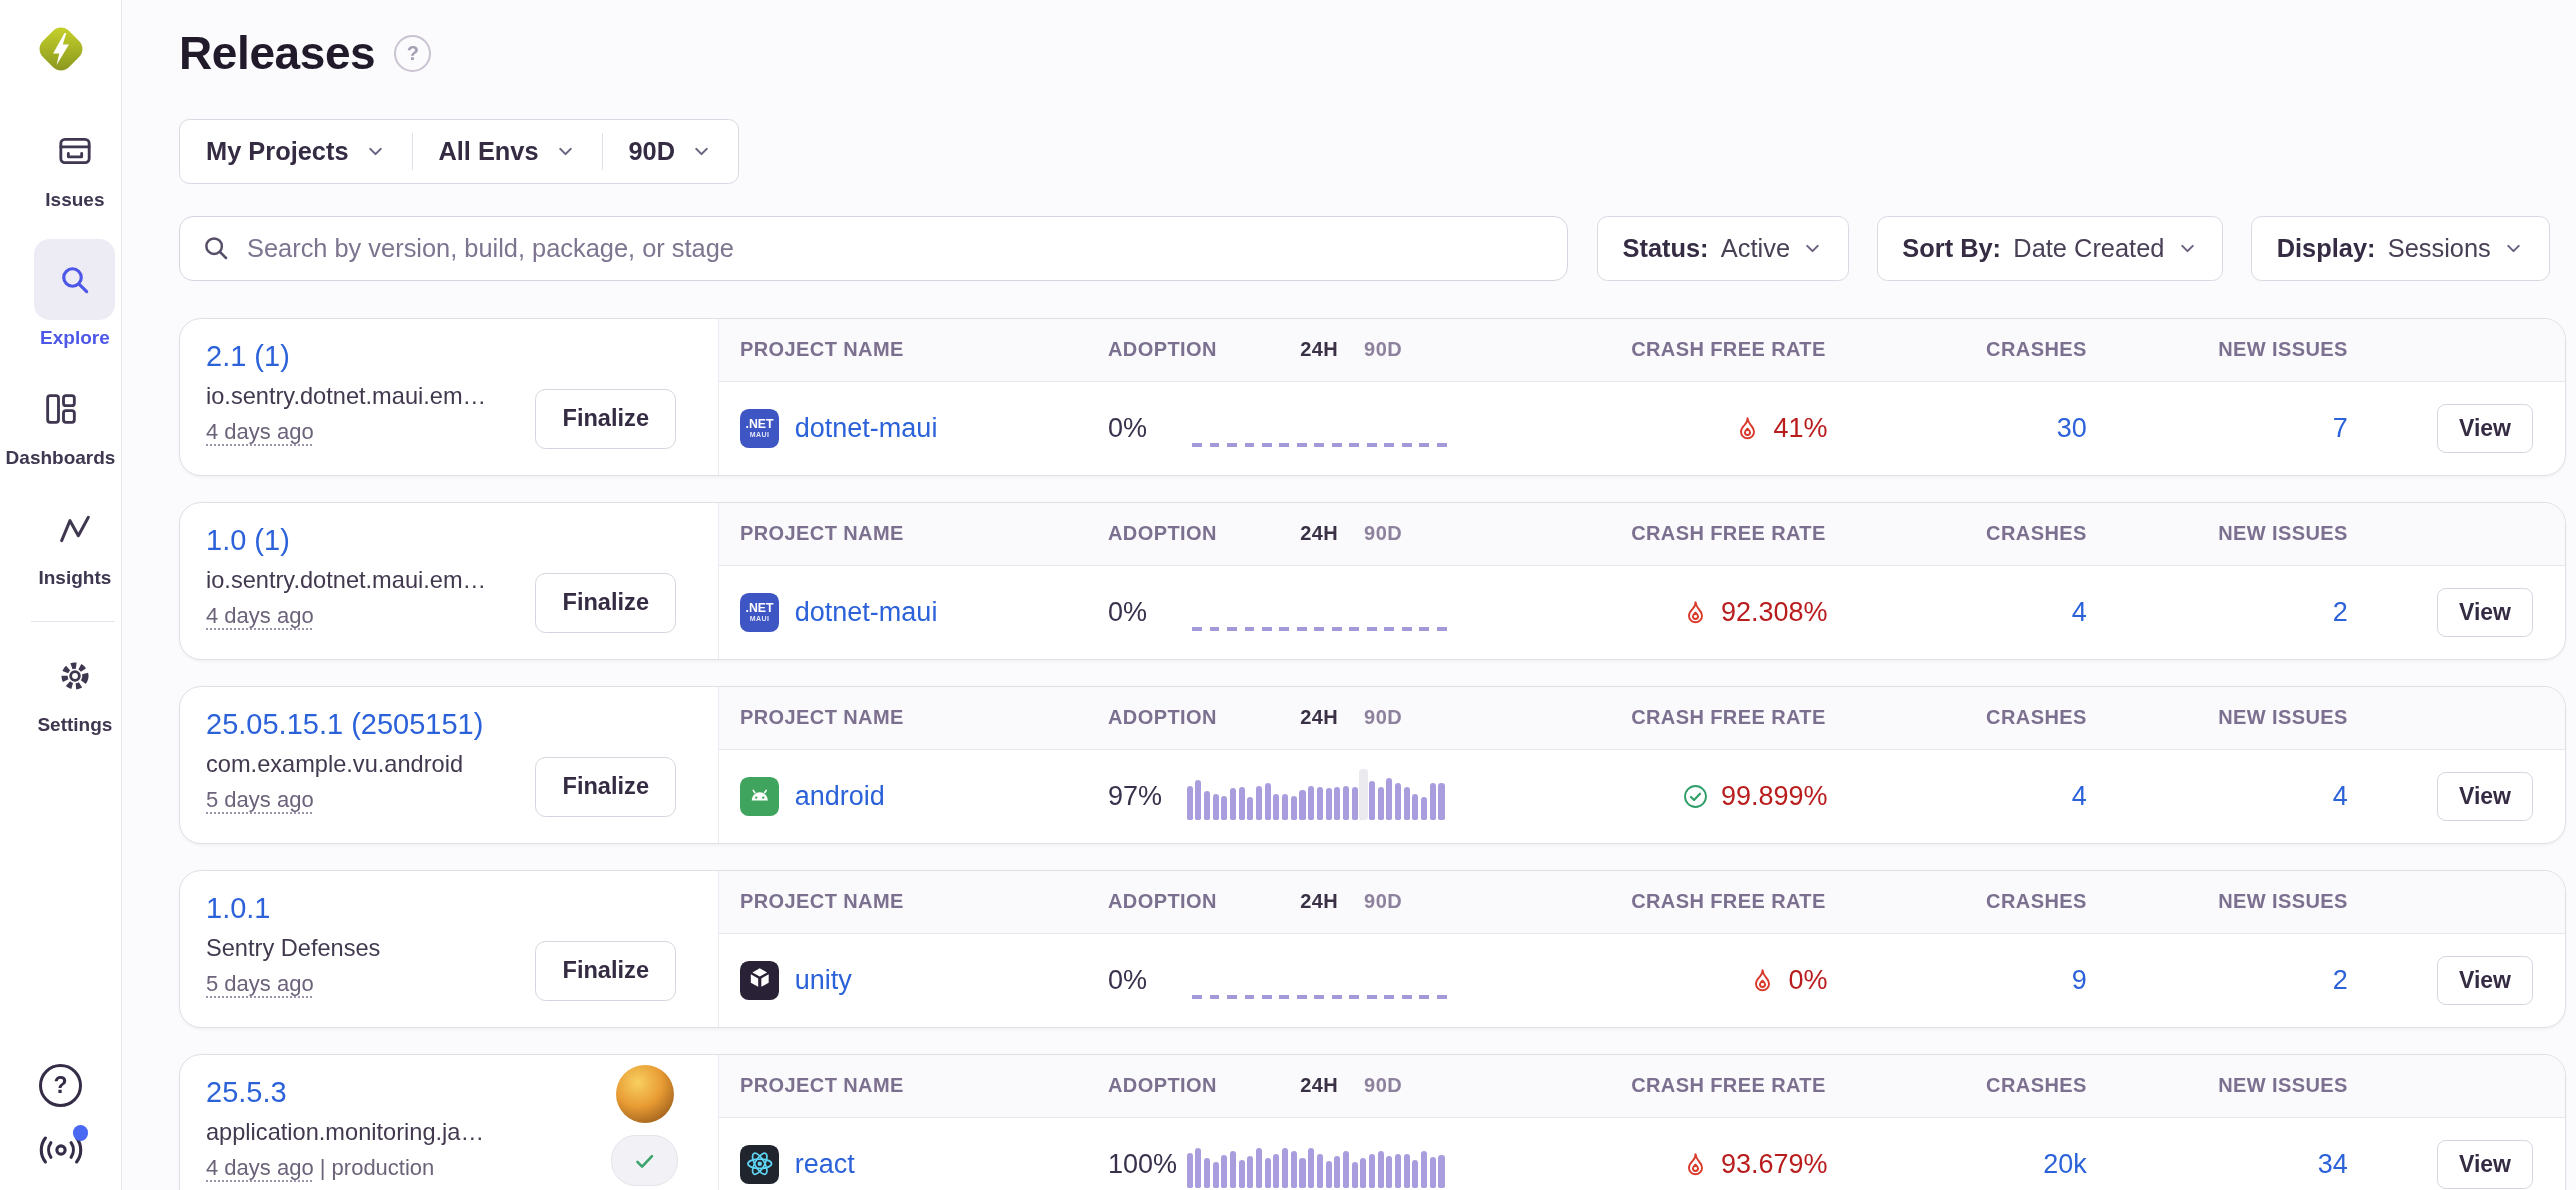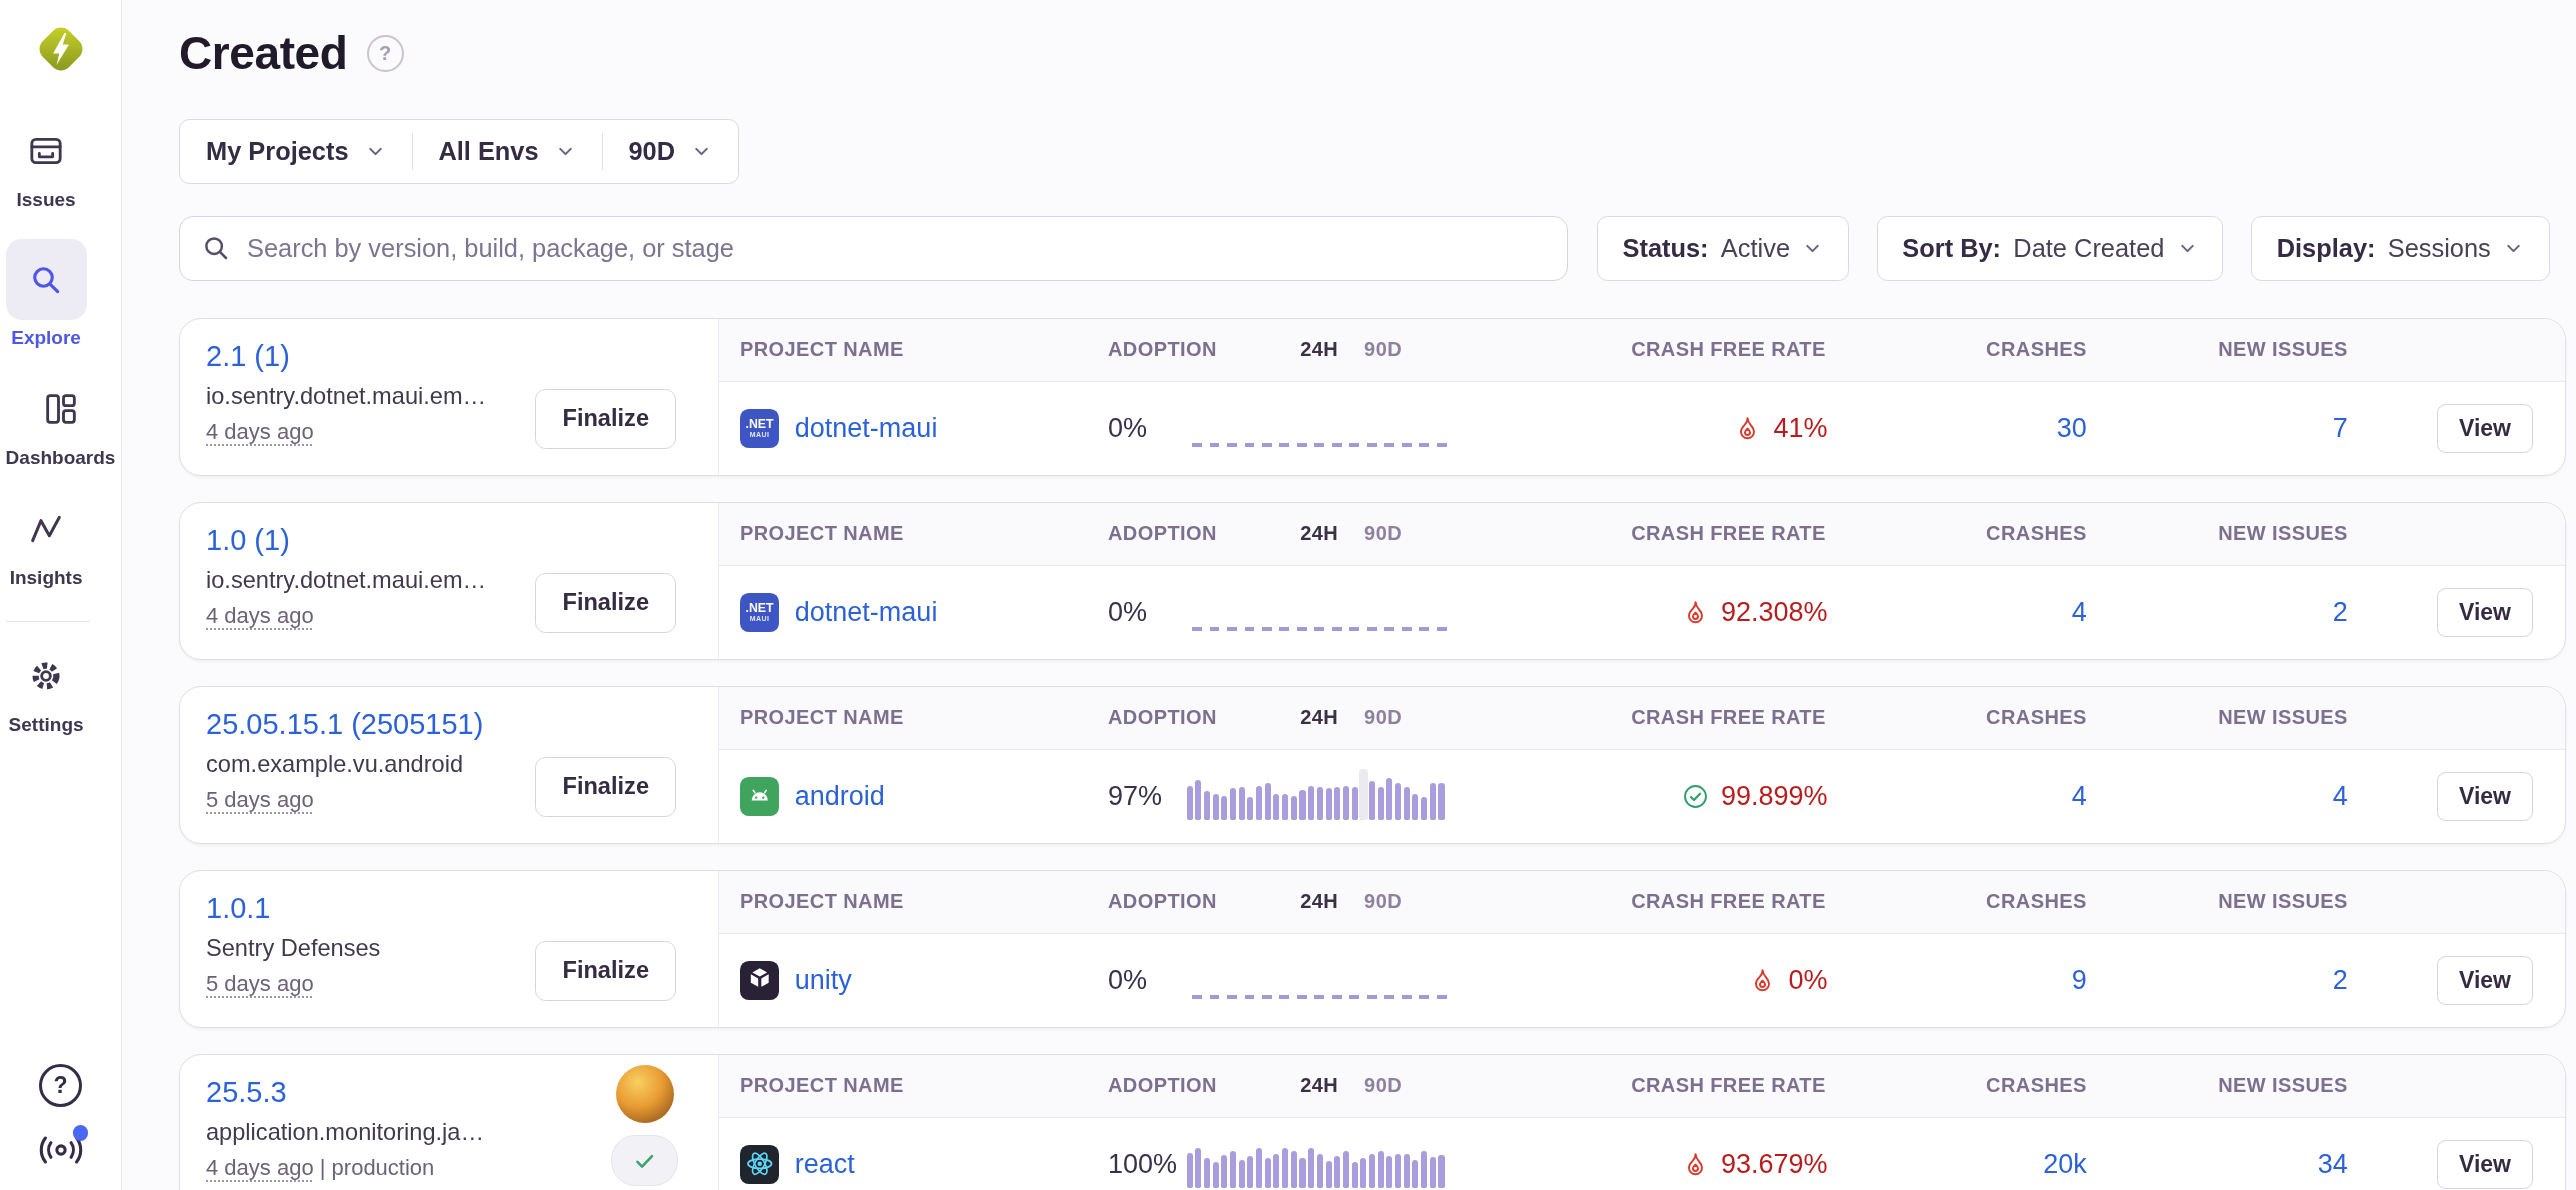--- a/index.html
+++ b/index.html
@@ -3,21 +3,21 @@
 <meta charset="utf-8">
 <style>
   html,body{margin:0;padding:0;}
   .page{position:relative;width:2576px;height:1191px;background:#fbfafc;overflow:hidden;
         font-family:"Liberation Sans",sans-serif;color:#2b2233;}
 
   
   .sidebar{position:absolute;left:0;top:0;bottom:0;width:121px;background:#fff;
            border-right:0.9px solid #e9e6ee;display:flex;flex-direction:column;align-items:center;z-index:5;}
   .logo{width:60px;height:60px;margin-top:19px;cursor:pointer;}
-  #nav-items{display:flex;flex-direction:column;align-items:flex-start;margin-top:40px;}
+  #nav-items{display:flex;flex-direction:column;align-items:flex-end;margin-top:40px;}
   .nav-item{display:flex;flex-direction:column;align-items:center;margin-bottom:28px;cursor:pointer;color:#3f3650;}
   .icon-box{width:81px;height:63px;display:flex;align-items:center;justify-content:center;border-radius:15.8px;}
   .nav-item.active{color:#4d57e8;}
   .nav-item.active .icon-box{background:#edebf4;height:81px;}
   .nav-item svg{width:40px;height:40px;}
   .nav-label{margin-top:7px;font-size:19px;font-weight:700;}
   .nav-divider{width:84px;height:0.9px;background:#e6e2eb;margin:3.5px 0 23px 0;}
   .sidebar-bottom{margin-top:auto;display:flex;flex-direction:column;align-items:center;gap:19px;padding-bottom:15.8px;}
   .round-btn{position:relative;width:47px;height:47px;display:flex;align-items:center;justify-content:center;
              color:#352c47;background:none;border:none;cursor:pointer;padding:0;}
@@ -195,21 +195,21 @@
               <path d="M41 11 a21 21 0 0 1 0 26"></path>
               <circle cx="24" cy="24" r="4.5"></circle>
             </svg></span>
         <span class="notif-dot"></span>
       </button>
     </div>
   </aside>
 
   <main>
     <div class="title-row">
-      <h1>Created</h1>
+      <h1>Releases</h1>
       <span class="help-badge">?</span>
     </div>
 
     <div class="filter-group">
       <button class="filter-item">
         <span>My Projects</span>
         <svg class="chev" viewBox="0 0 24 24">
             <path d="M6 9l6 6 6-6" fill="none" stroke="currentColor" stroke-width="2.4" stroke-linecap="round" stroke-linejoin="round"></path>
           </svg>
       </button>

